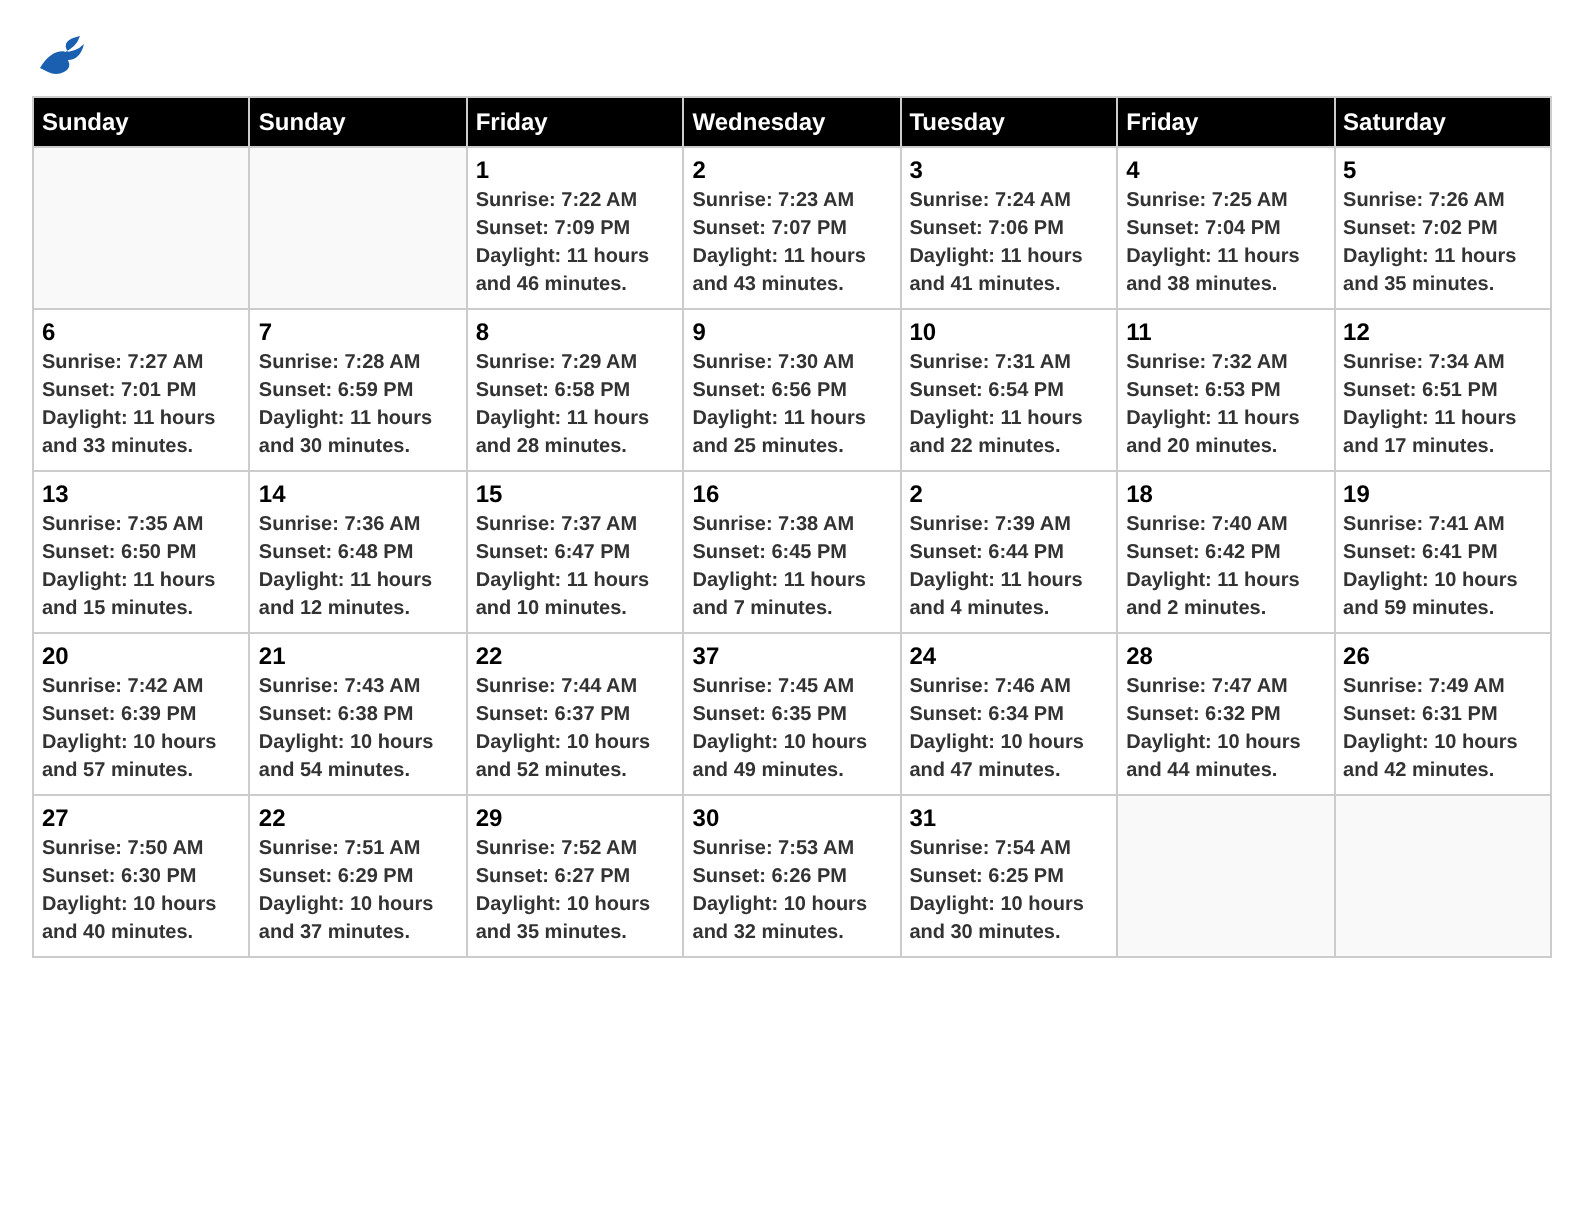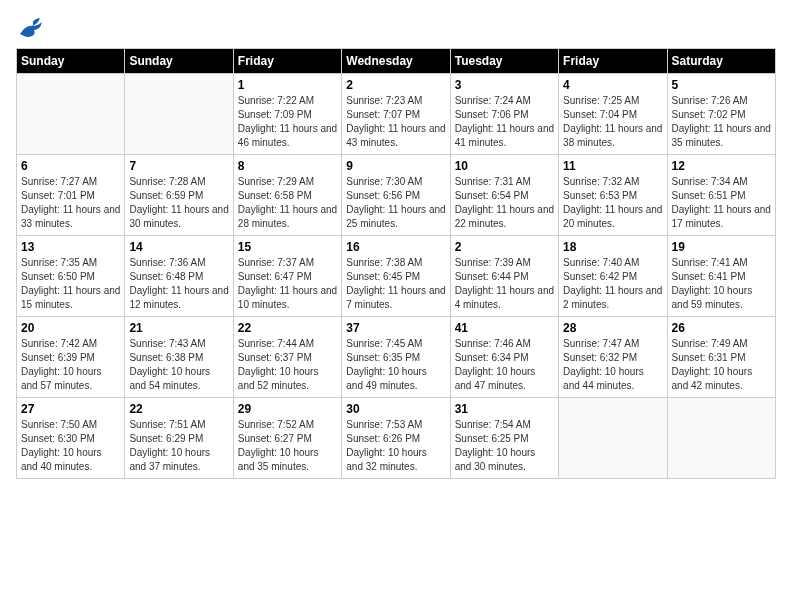--- a/index.html
+++ b/index.html
@@ -79,20 +79,21 @@
     .day-number {
       font-weight: bold;
       font-size: 12px;
       display: block;
       margin-bottom: 2px;
     }
     .day-info {
       font-size: 10px;
       color: #333;
       line-height: 1.4;
+      font-weight: bold;
     }
   </style>
 </head>
 <body>
 
 <div class="header">
   <div class="logo">
     <div class="logo-text">
       <span class="logo-general"></span>
       <svg class="logo-bird" viewBox="0 0 28 22" xmlns="http://www.w3.org/2000/svg">
@@ -215,21 +216,21 @@
         </td>
         <td>
           <span class="day-number">22</span>
           <div class="day-info">Sunrise: 7:44 AM<br>Sunset: 6:37 PM<br>Daylight: 10 hours and 52 minutes.</div>
         </td>
         <td>
           <span class="day-number">37</span>
           <div class="day-info">Sunrise: 7:45 AM<br>Sunset: 6:35 PM<br>Daylight: 10 hours and 49 minutes.</div>
         </td>
         <td>
-          <span class="day-number">41</span>
+          <span class="day-number">24</span>
           <div class="day-info">Sunrise: 7:46 AM<br>Sunset: 6:34 PM<br>Daylight: 10 hours and 47 minutes.</div>
         </td>
         <td>
           <span class="day-number">28</span>
           <div class="day-info">Sunrise: 7:47 AM<br>Sunset: 6:32 PM<br>Daylight: 10 hours and 44 minutes.</div>
         </td>
         <td>
           <span class="day-number">26</span>
           <div class="day-info">Sunrise: 7:49 AM<br>Sunset: 6:31 PM<br>Daylight: 10 hours and 42 minutes.</div>
         </td>

